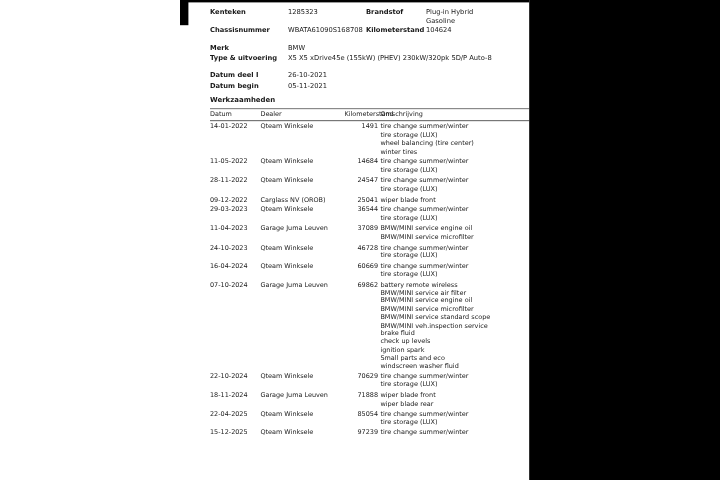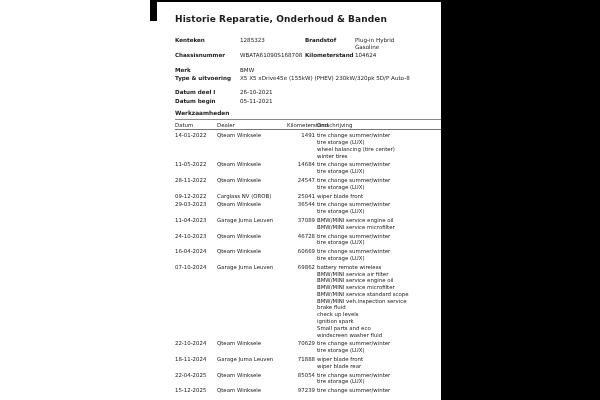--- a/index.html
+++ b/index.html
@@ -36,21 +36,20 @@
   .c-desc div{line-height:6.8px;}
 </style>
 </head>
 <body>
 
 <div class="canvas">
   <div class="toptick"></div>
   <div class="topline"></div>
 
   <div class="page">
-    <div class="title">Historie Reparatie, Onderhoud &amp; Banden</div>
 
     <div class="fgrid">
       <span class="lbl">Kenteken</span>
       <span>1285323</span>
       <span class="lbl">Brandstof</span>
       <span>Plug-in Hybrid Gasoline</span>
 
       <span class="lbl">Chassisnummer</span>
       <span>WBATA61090S168708</span>
       <span class="lbl">Kilometerstand</span>

